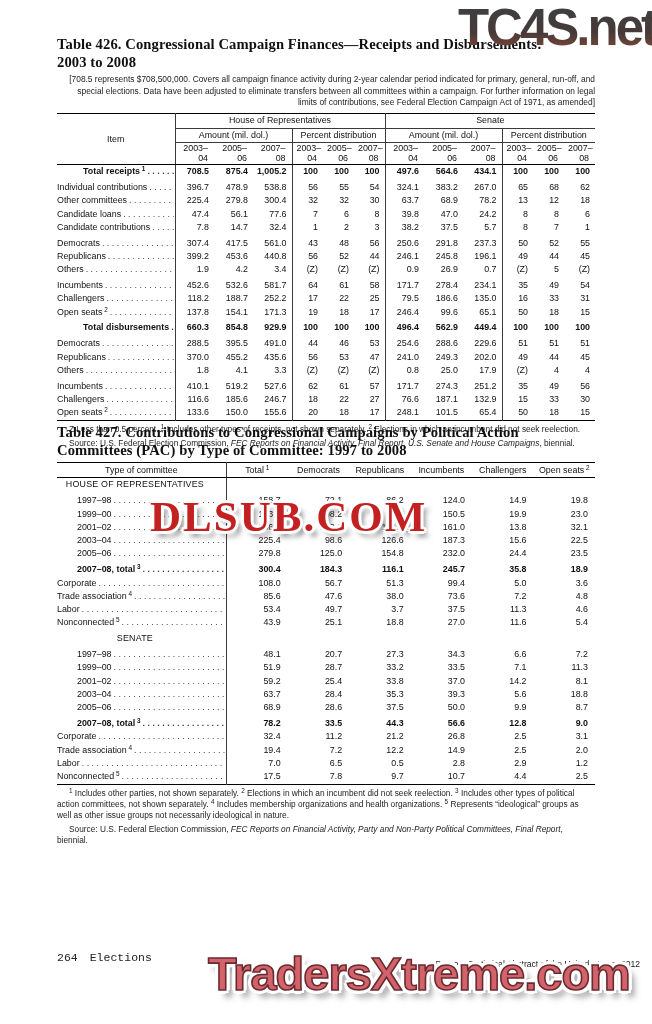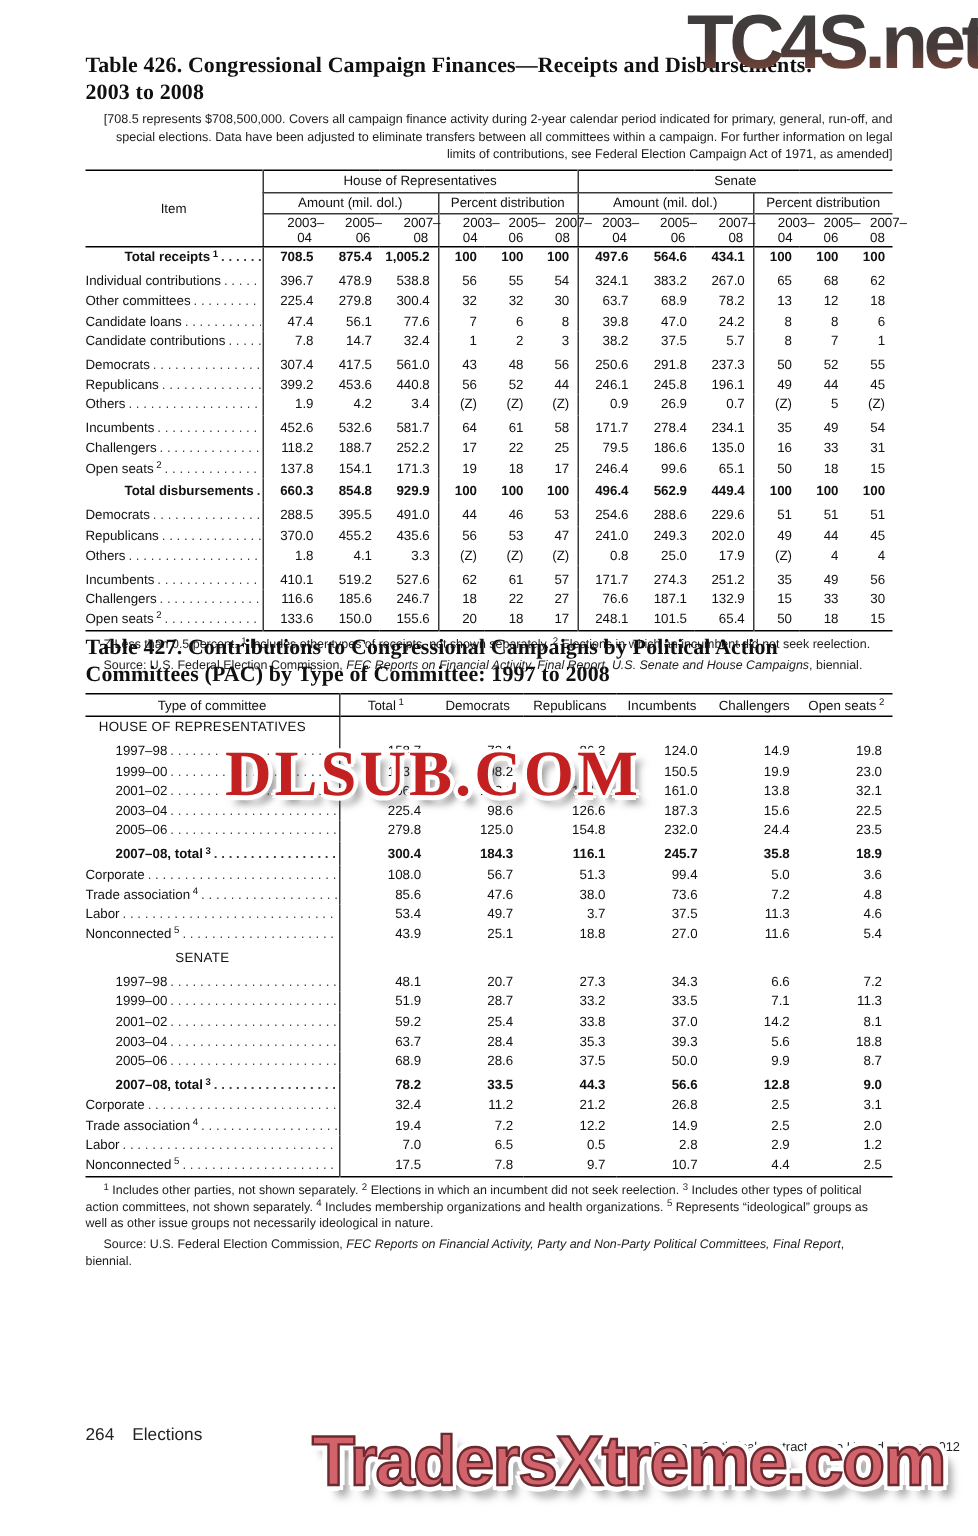--- a/index.html
+++ b/index.html
@@ -24,21 +24,21 @@
   .t426 col.c-amt { width:39px; }
   .t426 col.c-pct { width:31px; }
   
   .t427 col.c-lab { width:168px; }
   .t427 col.c-num { width:61px; }
 
   .bl { border-left:1px solid #3a3a3a; }
   th.grp { border-bottom:1px solid #3a3a3a; text-align:center; padding:1px 0; }
   th.sub { border-bottom:1px solid #3a3a3a; text-align:center; padding:1px 0; }
   th.item { text-align:center; vertical-align:middle; border-bottom:1.6px solid #000; }
-  th.yr { text-align:right; padding:1px 6px 1px 16px; border-bottom:1.6px solid #000; vertical-align:top; }
+  th.yr { text-align:right; padding:1px 6px 1px 4px; border-bottom:1.6px solid #000; vertical-align:top; }
   th.yr div { line-height:9.6px; }
 
   .t427 th { border-bottom:1.2px solid #000; padding:1.5px 0; }
   .t427 th.th-lab { text-align:center; }
   .t427 th.th-num { text-align:center; }
 
   td.lbl { display:flex; align-items:baseline; overflow:hidden; padding-left:0; }
   td.lbl .lt { white-space:nowrap; }
   td.lbl .dots { flex:1 1 0; overflow:hidden; white-space:nowrap; color:#3d3d3d; padding-left:2px; }
   td.lbl .dots::after { content:". . . . . . . . . . . . . . . . . . . . . . . . . . . . . . . . . . . . . . . . . . . ."; }
@@ -49,21 +49,21 @@
   td.sec { text-align:center; padding-right:14px; letter-spacing:.2px; }
   tr.gap td { padding-top:3.5px; }
   tr.bold td { font-weight:bold; }
   .t426 tbody tr.bold td.num { padding-right:5px; }
 
   p.fnote { font-size:8.3px; line-height:11.1px; margin:3px 0 0 0; text-indent:12px; color:#1c1c1c; }
   p.fnote .it { font-style:italic; }
   sup { font-size:6.4px; line-height:0; vertical-align:3px; }
 
   
-  .folio { position:absolute; left:57px; top:951px; font-size:11.5px; color:#222; }
+  .folio { position:absolute; left:57px; top:951px; font-size:11.5px; color:#222;font-family:Liberation Mono, monospace; }
   .folio .num { margin-right:12px; }
   .census { position:absolute; right:12px; top:959px; font-size:8.6px; color:#222;text-align:center; }
 
   
   .wm-top { position:absolute; top:-2px; right:-3px;
             font-family:"Liberation Sans", sans-serif; font-weight:bold; font-size:51px; letter-spacing:-3px;
             background:linear-gradient(180deg,#3f3f3f 18%,#463a38 58%,#7c4638 88%,#8c4c3c 100%);
             -webkit-background-clip:text; background-clip:text; color:transparent; }
   .wm-mid { position:absolute; left:150px; top:492px;
             font-family:"Liberation Serif", serif; font-weight:bold; font-size:43px; letter-spacing:2px;

